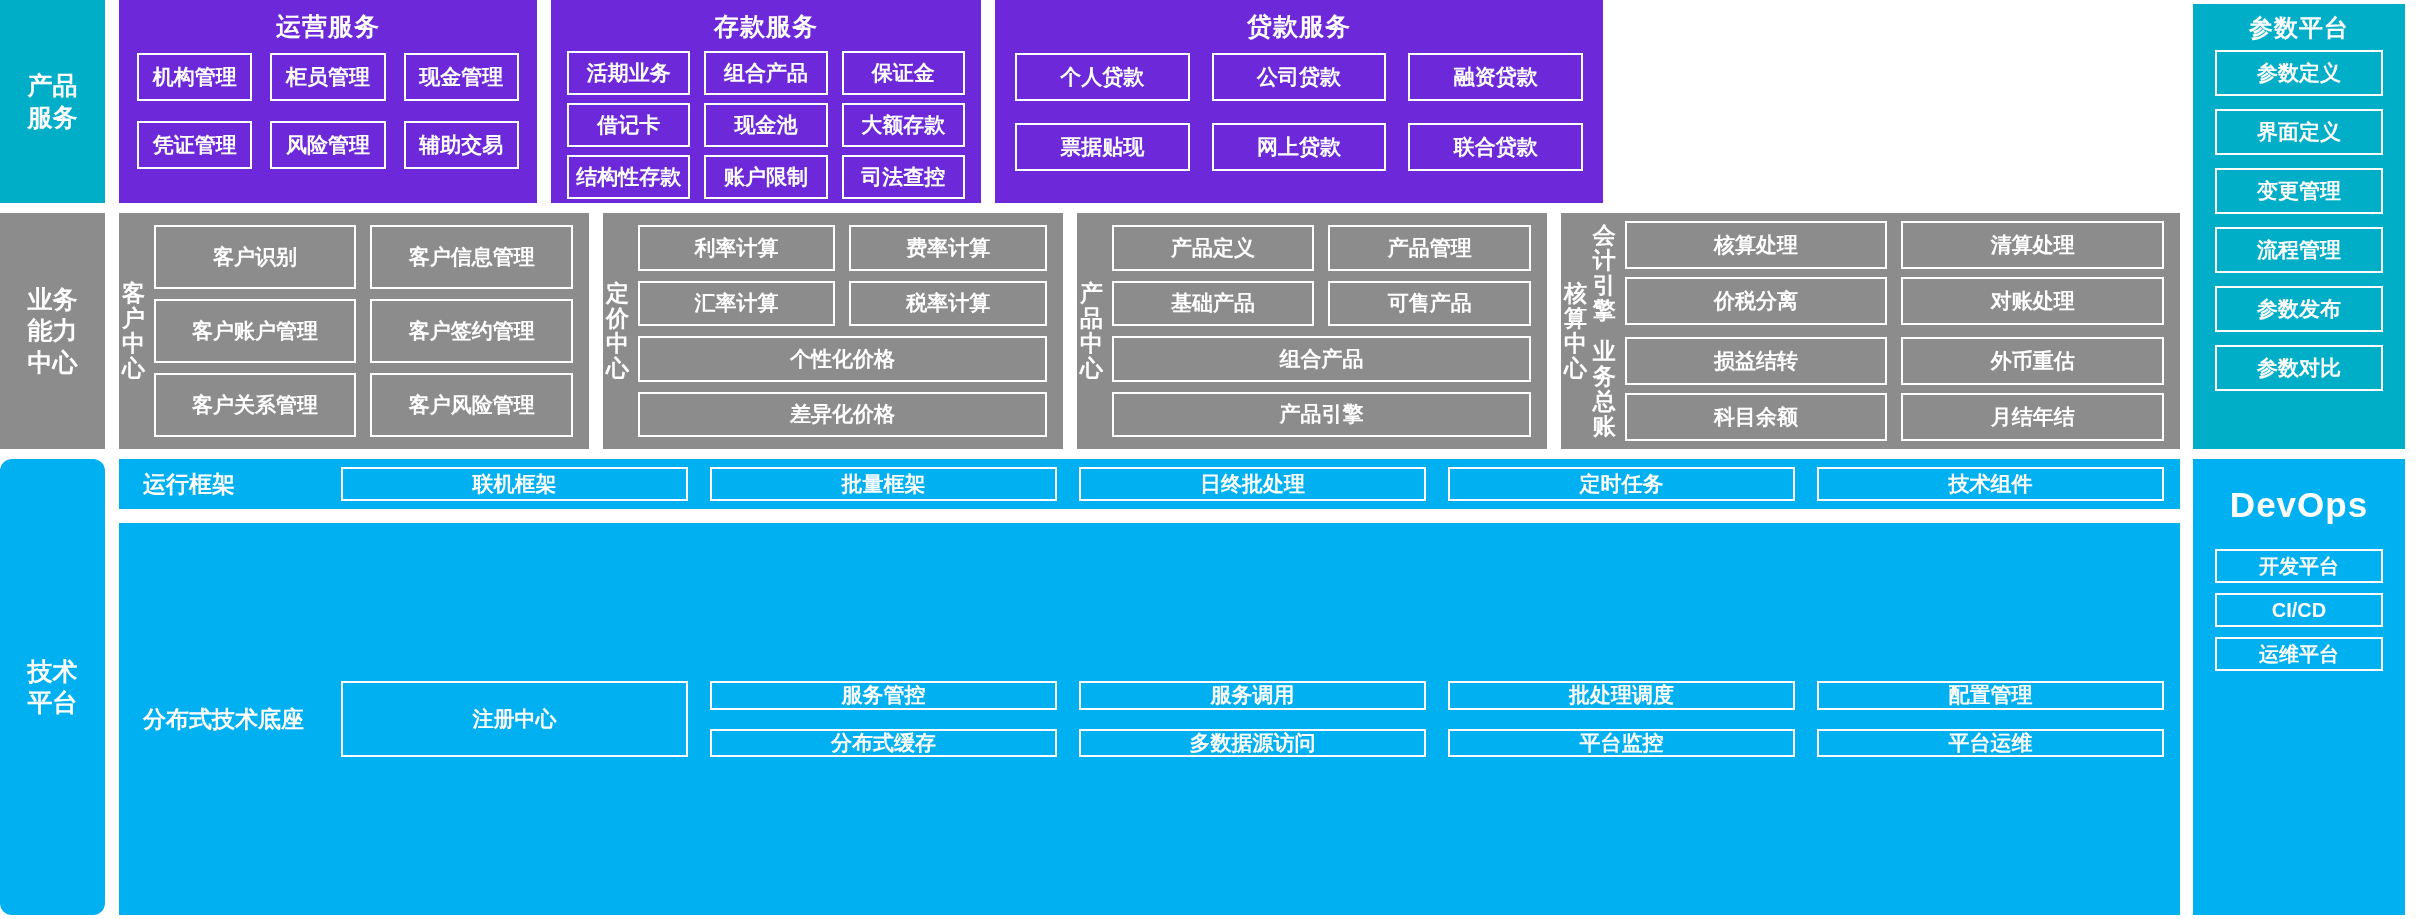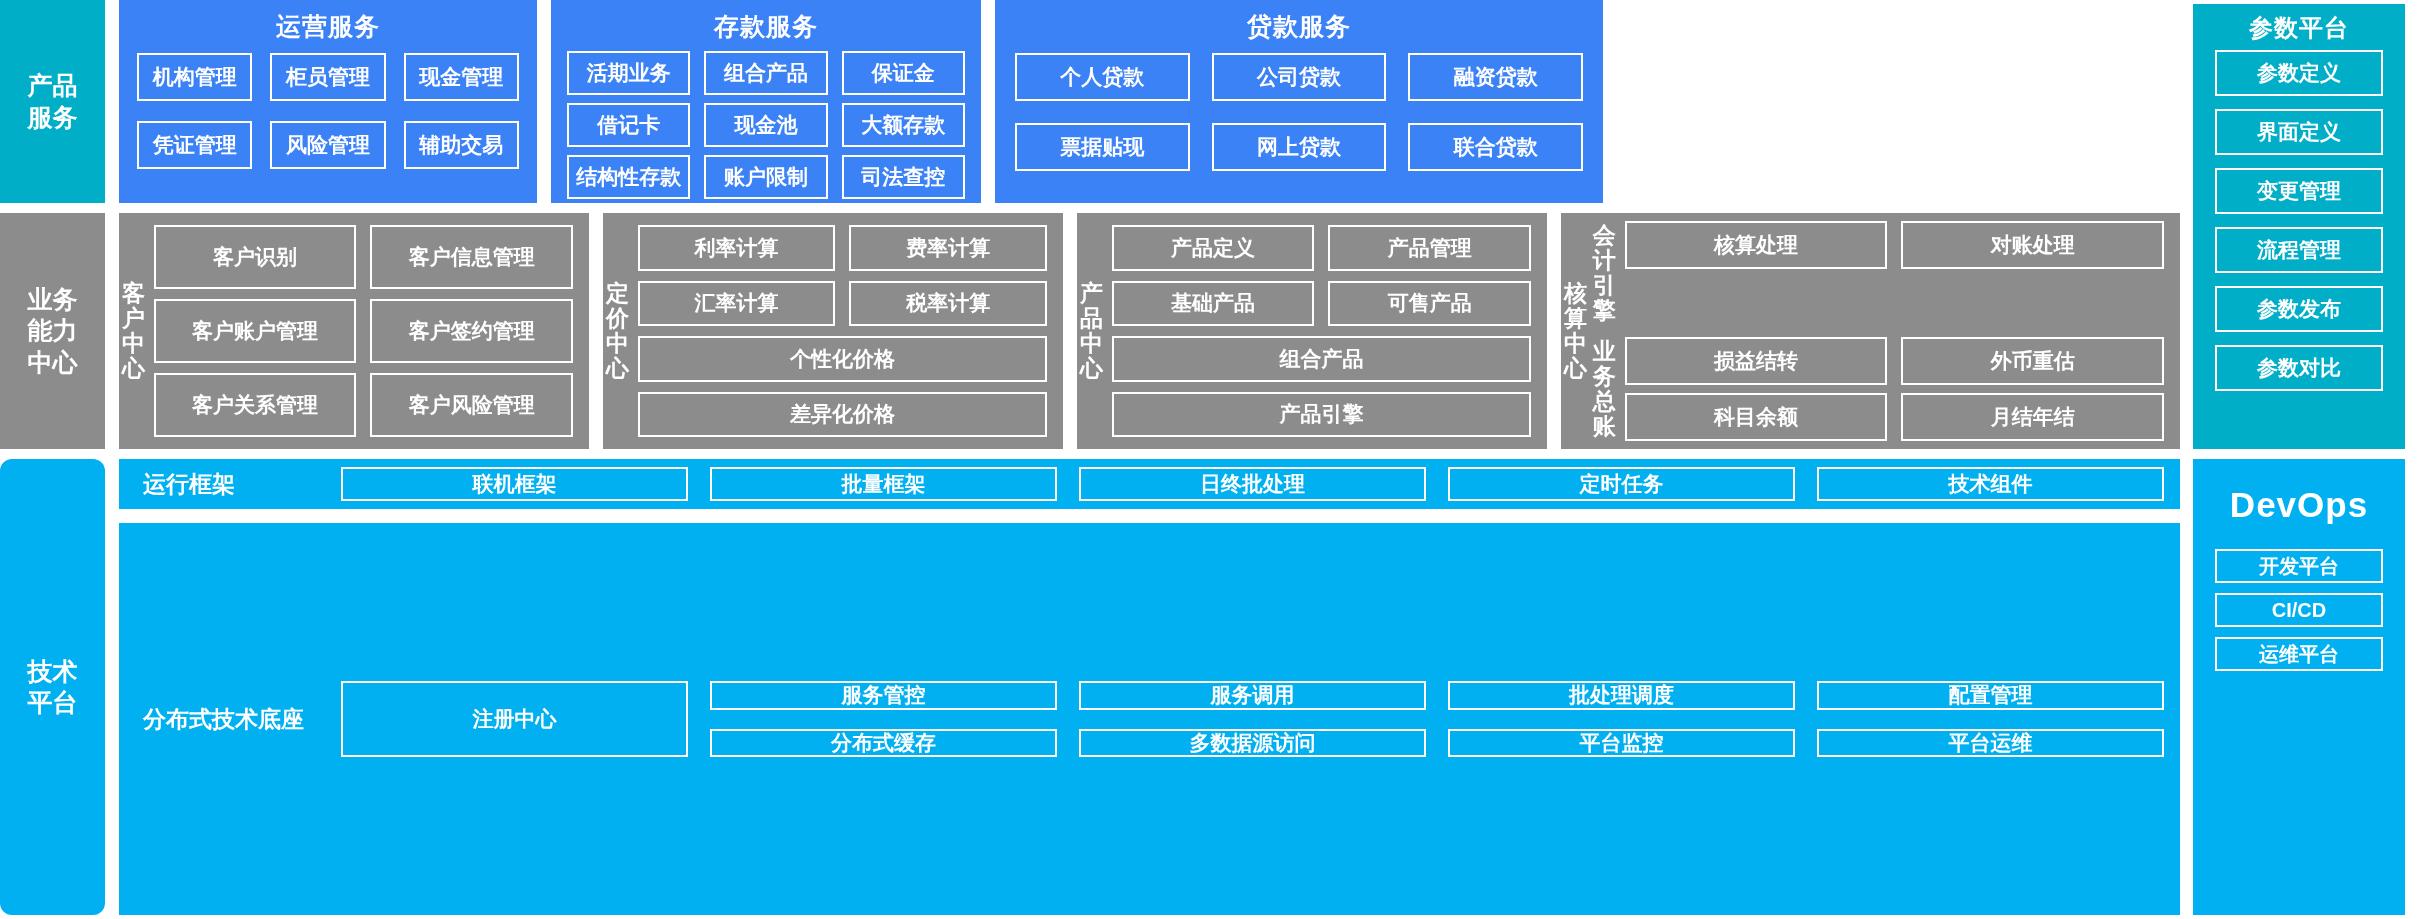--- a/index.html
+++ b/index.html
@@ -47,21 +47,21 @@
   .layer-label.teal   { background: #00AEC7; }
   .layer-label.gray   { background: #8C8C8C; }
   .layer-label.blue   { background: #00B0F0; border-radius: 12px; }
 
   
   .panel {
     box-sizing: border-box;
     display: flex;
     flex-direction: column;
   }
-  .panel.teal { background: #3b82f6; }
+  .panel.teal { background: #6d28d9; }
   .panel.gray { background: #8C8C8C; }
   .panel.blue { background: #00B0F0; }
 
   .panel-title {
     color: #ffffff;
     font-weight: bold;
     font-size: 25px;
     text-align: center;
     padding: 10px 0 6px 0;
     letter-spacing: 1px;
@@ -396,20 +396,22 @@
     </div>
 
     <div id="p-account" class="panel gray">
       <div class="vlabel">核算中心</div>
       <div class="acct-body">
 
         <div class="acct-sub">
           <div class="vlabel">会计引擎</div>
           <div class="sub-grid">
             <div class="cell">核算处理</div>
+            <div class="cell">清算处理</div>
+            <div class="cell">价税分离</div>
             <div class="cell">对账处理</div>
           </div>
         </div>
 
         <div class="acct-sub">
           <div class="vlabel">业务总账</div>
           <div class="sub-grid">
             <div class="cell">损益结转</div>
             <div class="cell">外币重估</div>
             <div class="cell">科目余额</div>

